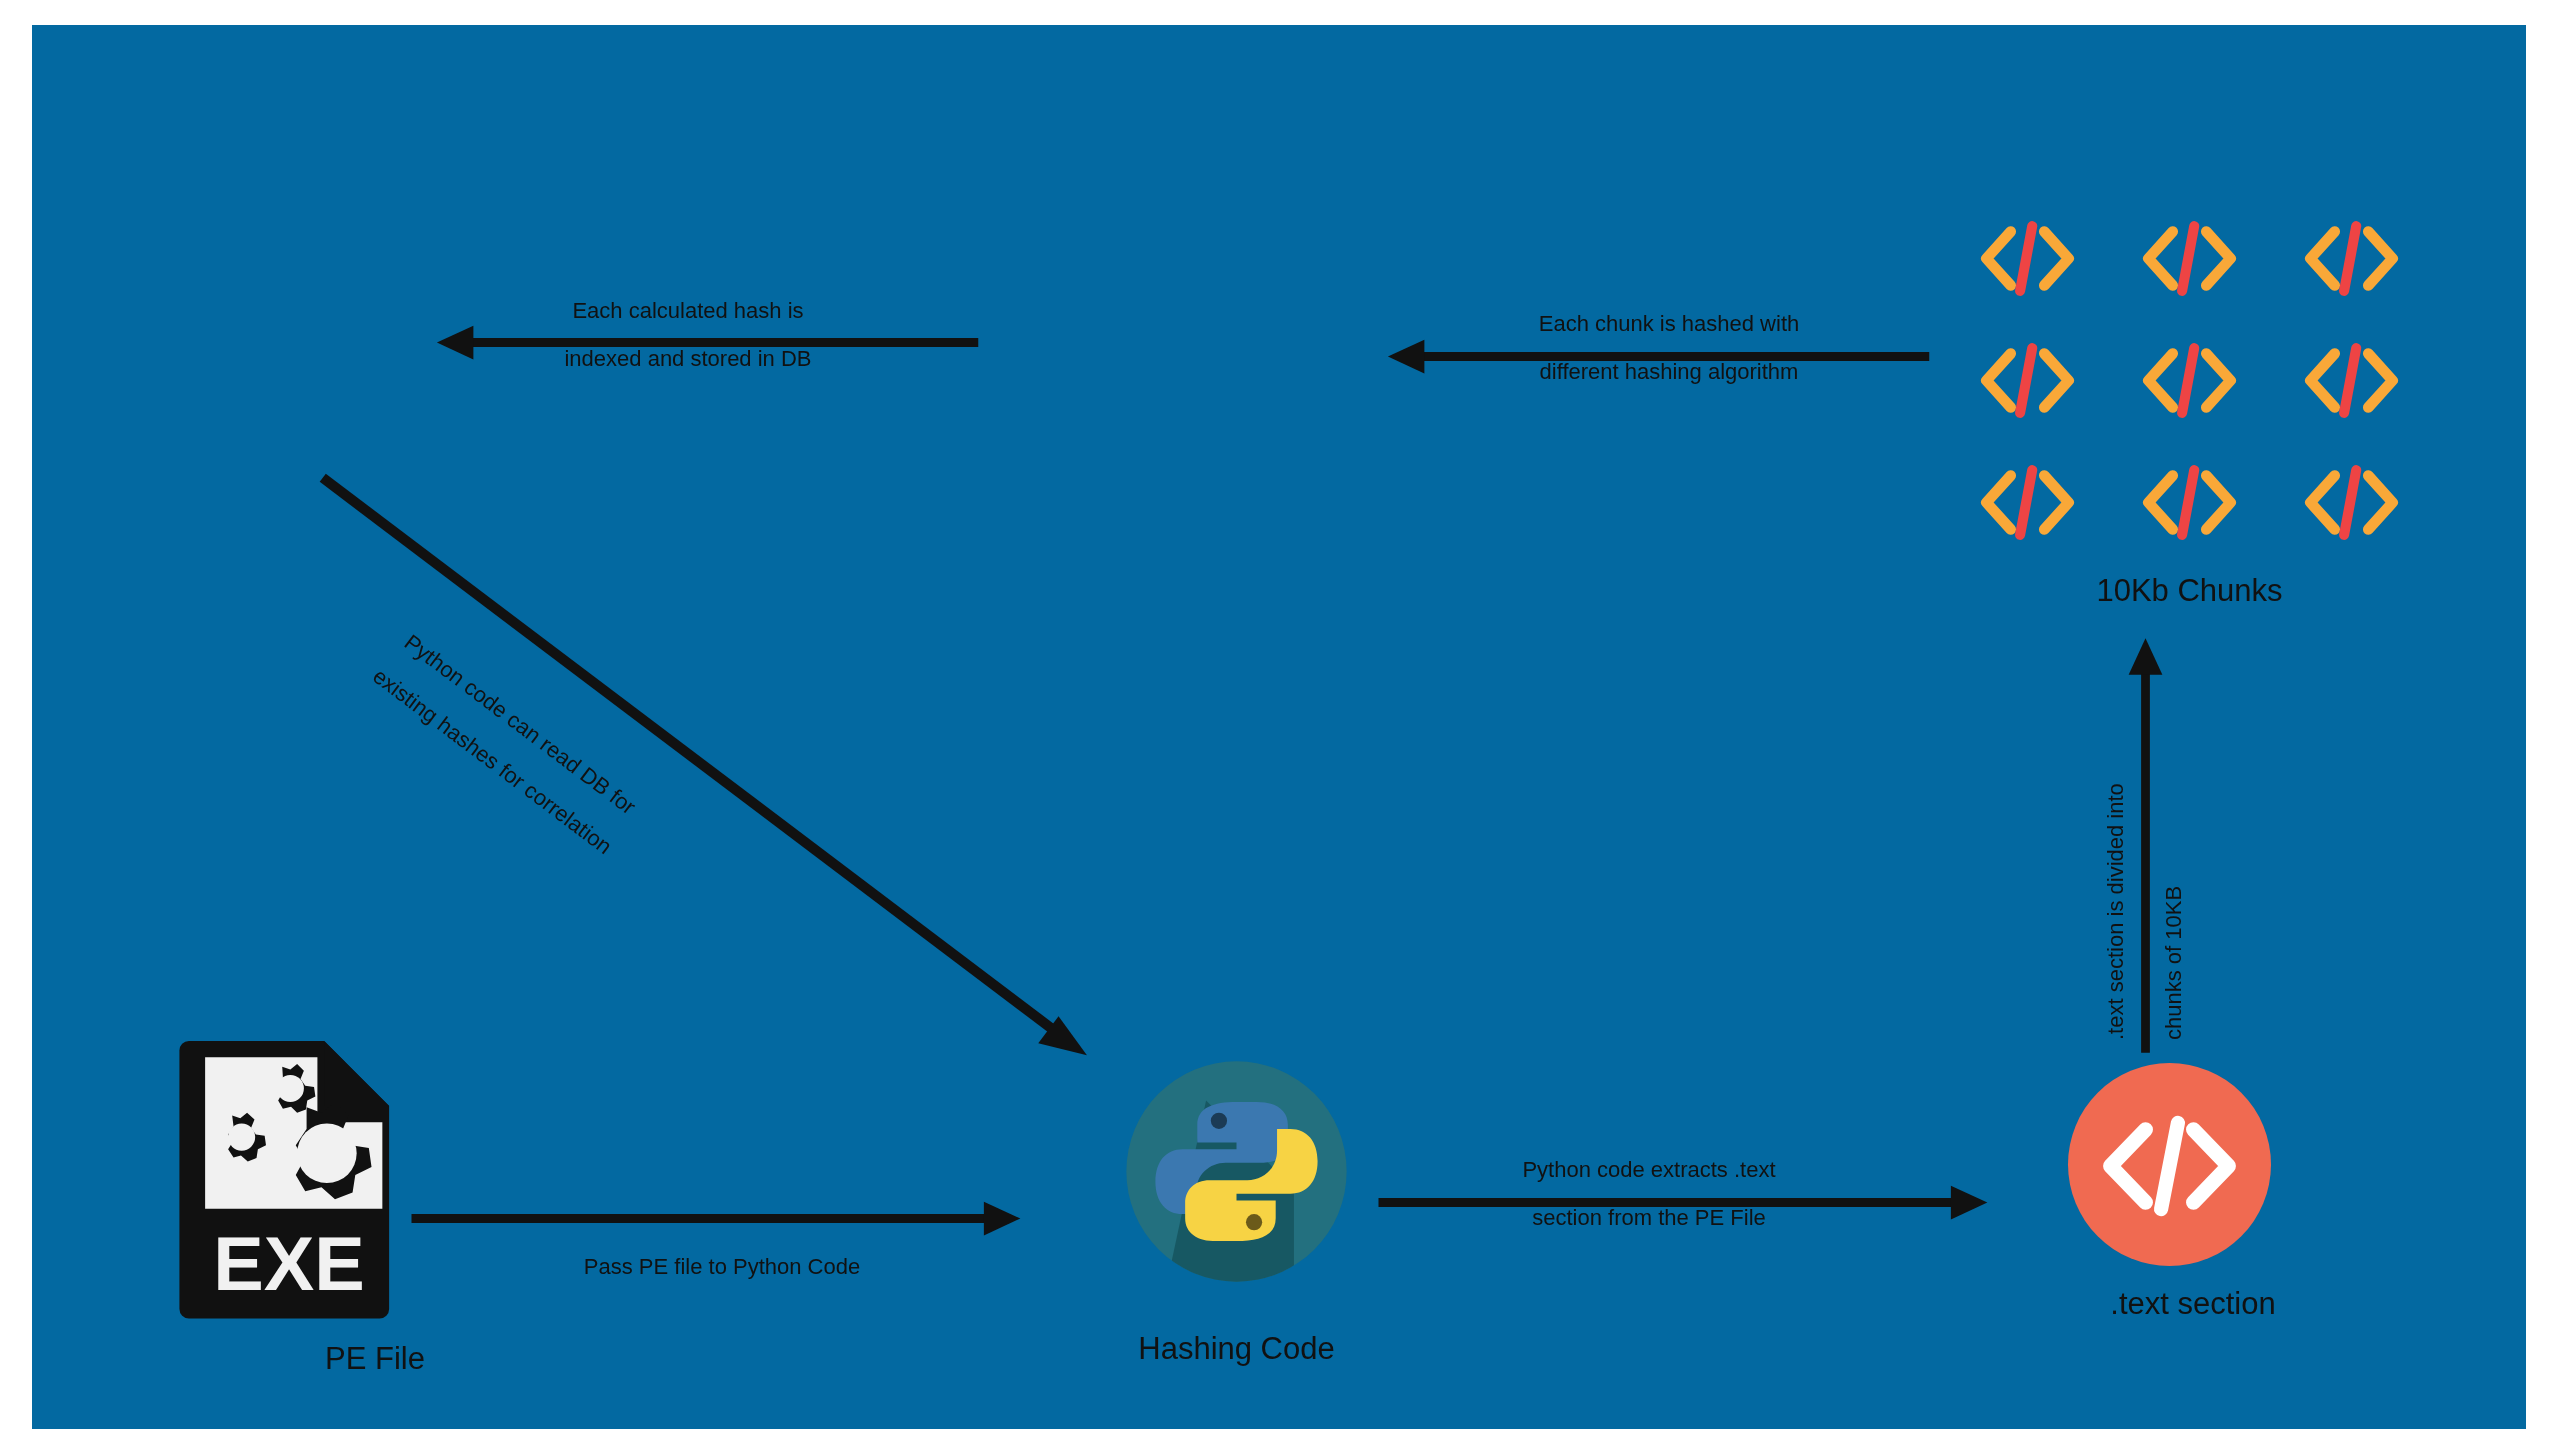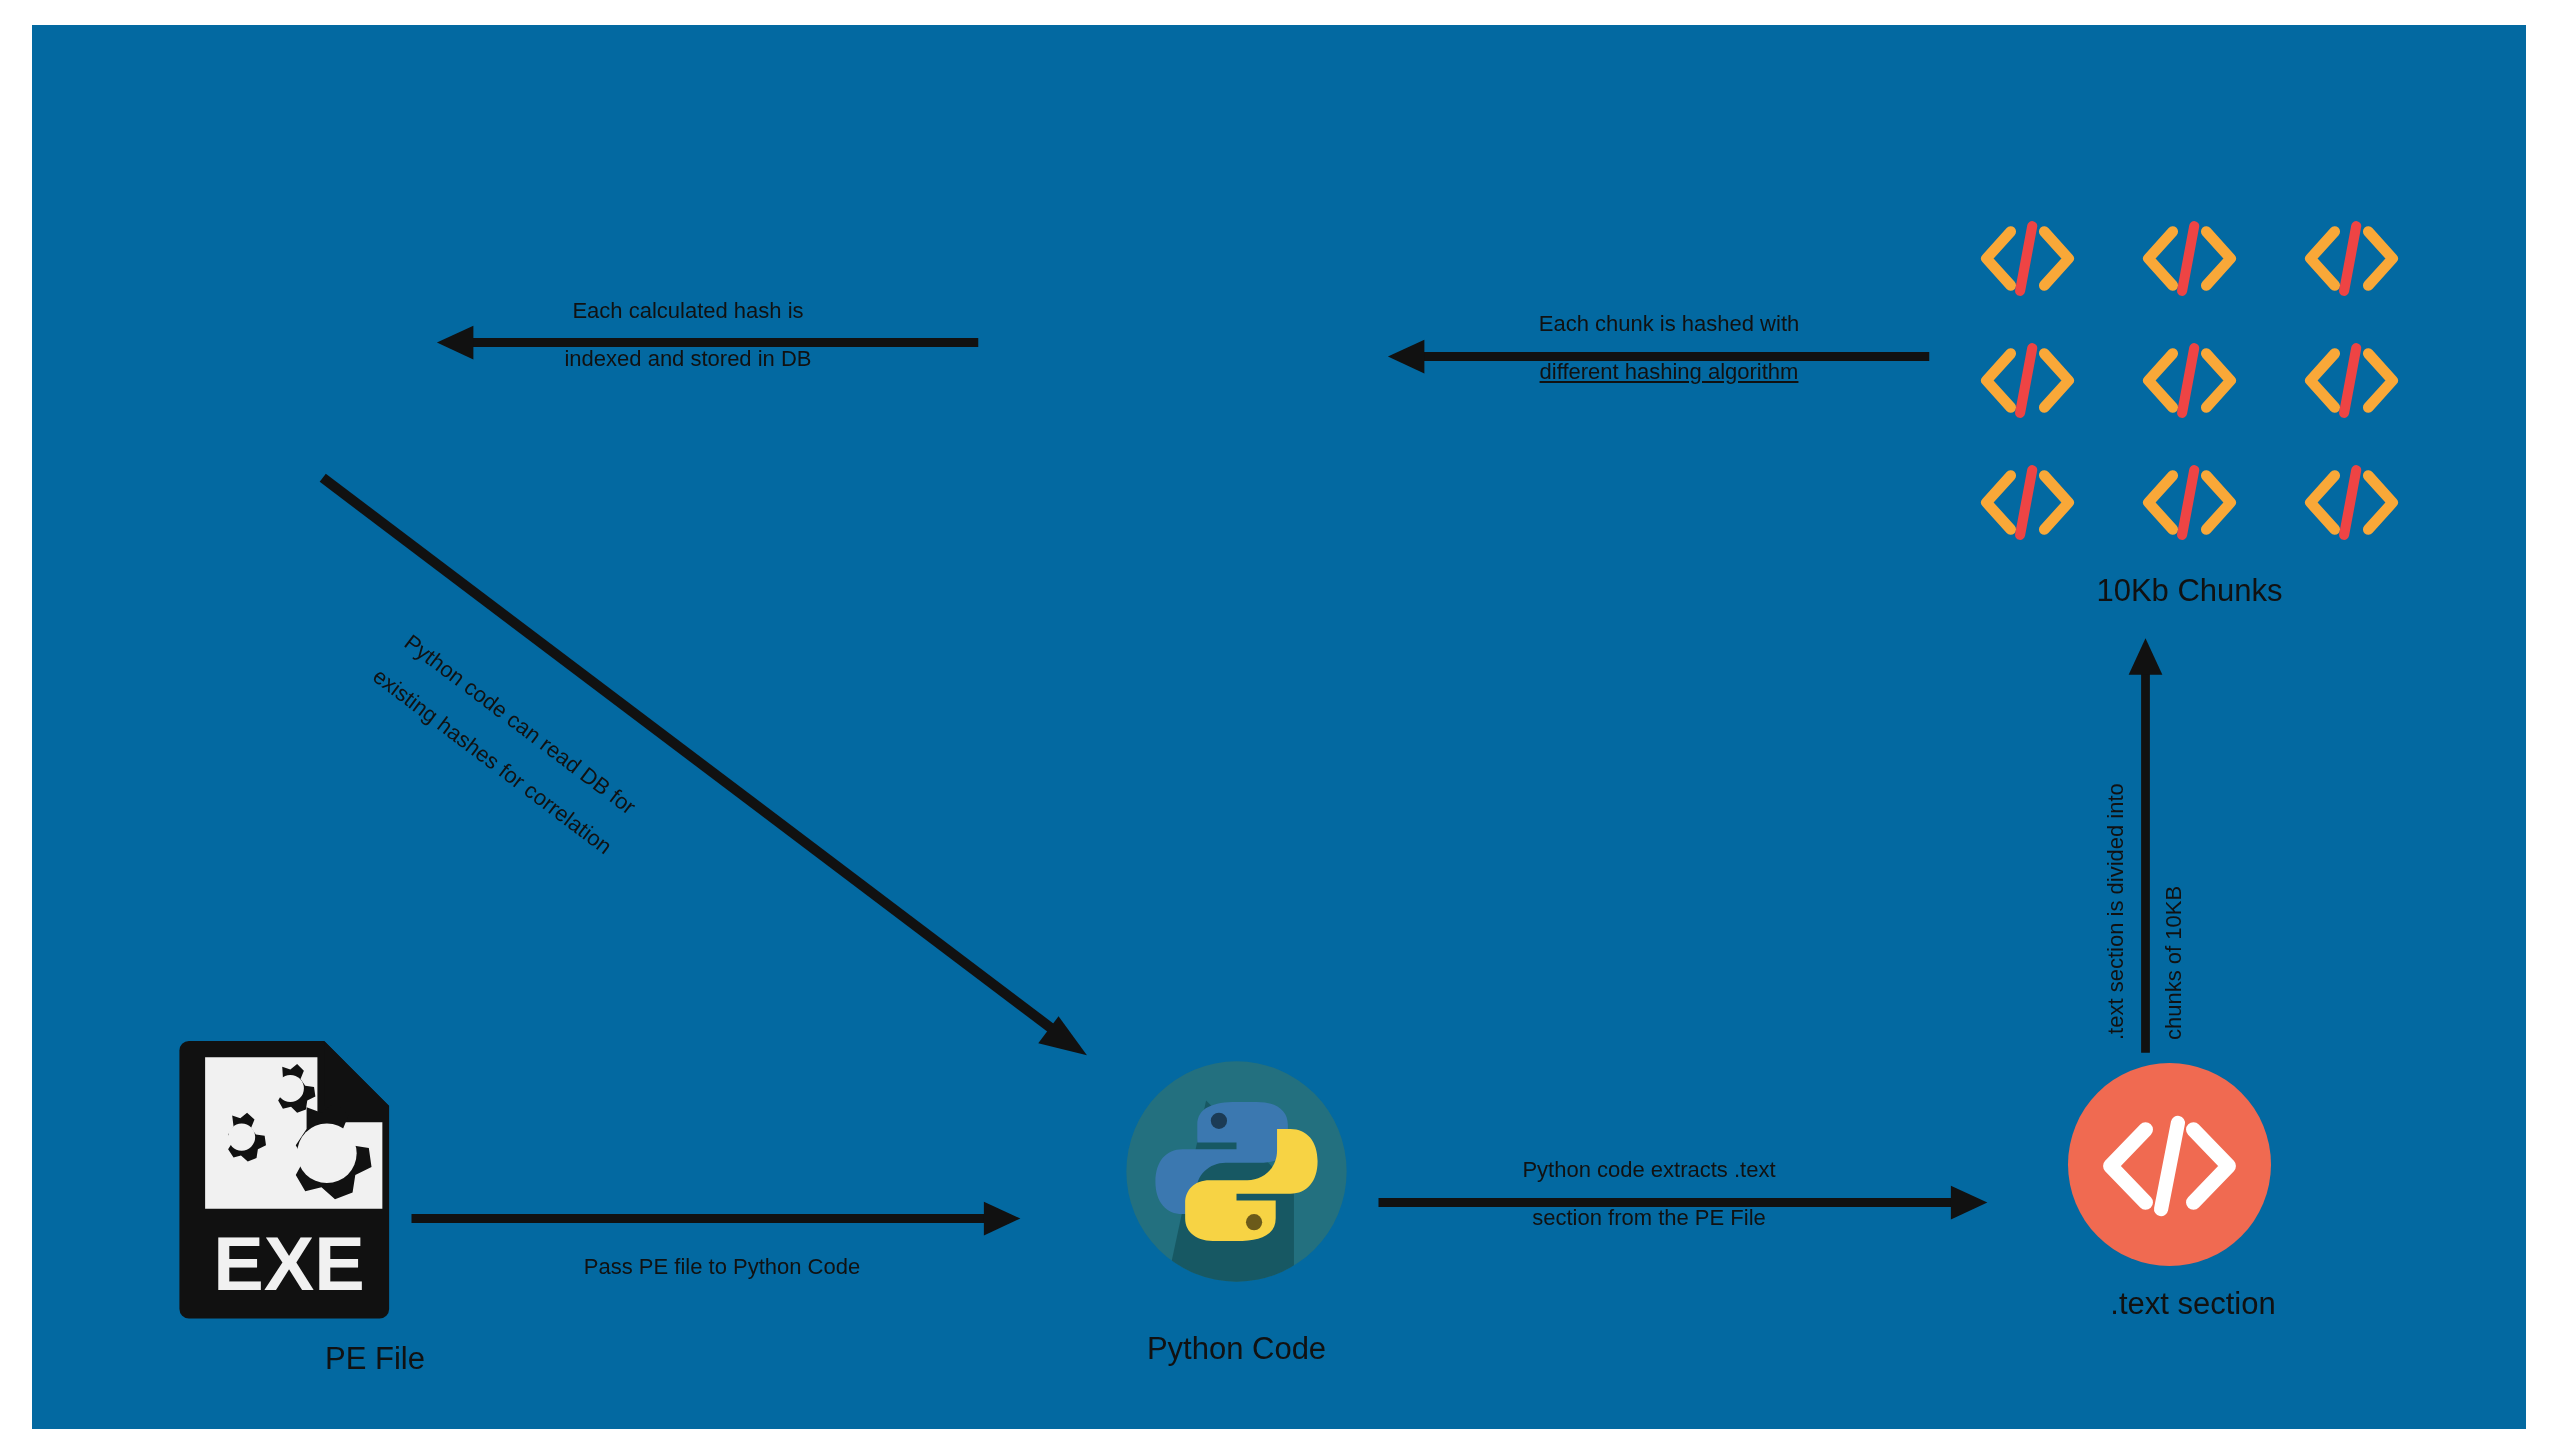--- a/index.html
+++ b/index.html
@@ -92,21 +92,21 @@
 <body>
 
 <div id="canvas">
 
   <svg class="arrow-svg" style="left:1343px; top:318px;" width="555" height="27" viewBox="0 0 820 40">
     <line x1="820" y1="20" x2="60" y2="20" stroke="#111111" stroke-width="13"></line>
     <polygon points="18,20 72,-5 72,45" fill="#111111"></polygon>
   </svg>
   <div class="edge-label" style="left:1414px; top:285px; width:446px;">
     <div>Each chunk is  hashed with</div>
-    <div style="margin-top:19px;text-decoration:underline;">different hashing algorithm</div>
+    <div style="margin-top:19px;">different hashing algorithm</div>
   </div>
 
   <svg class="arrow-svg" style="left:392px; top:304px;" width="555" height="27" viewBox="0 0 820 40">
     <line x1="820" y1="20" x2="60" y2="20" stroke="#111111" stroke-width="13"></line>
     <polygon points="18,20 72,-5 72,45" fill="#111111"></polygon>
   </svg>
   <div class="edge-label" style="left:433px; top:272px; width:446px;">
     <div>Each calculated hash is</div>
     <div style="margin-top:19px;">indexed and stored in DB</div>
   </div>
@@ -260,21 +260,21 @@
       </g>
 
       <path d="M165 62 c-34 0 -58 8 -58 34 v26 h58 v10 h-80 c-24 0 -40 18 -40 48 0 30 16 48 40 48 h20 v-32
                c0 -26 20 -44 44 -44 h56 c22 0 36 -14 36 -34 v-22 c0 -22 -18 -34 -46 -34 z" fill="#3B78B0"></path>
       <circle cx="139" cy="90" r="12" fill="#1b3b55"></circle>
 
       <path d="M165 268 c34 0 58 -8 58 -34 v-26 h-58 v-10 h80 c24 0 40 -18 40 -48 0 -30 -16 -48 -40 -48 h-20 v32
                c0 26 -20 44 -44 44 h-56 c-22 0 -36 14 -36 34 v22 c0 22 18 34 46 34 z" fill="#F7D344"></path>
       <circle cx="191" cy="240" r="12" fill="#6b5a1a"></circle>
     </svg>
-    <div class="node-label" style="top:271px;">Python Code</div>
+    <div class="node-label" style="top:271px;">Hashing Code</div>
   </div>
 
   <div class="node" id="text-node">
     <div class="text-circle"></div>
     <svg style="position:absolute; left:46px; top:49px;" width="145" height="108" viewBox="0 0 215 160">
       <g fill="none" stroke="#ffffff" stroke-width="22" stroke-linecap="round" stroke-linejoin="round">
         <polyline points="72,26 20,80 72,134"></polyline>
           <polyline points="143,26 195,80 143,134"></polyline>
       </g>
       <line x1="120" y1="16" x2="95" y2="144" stroke="#ffffff" stroke-width="21" stroke-linecap="round"></line>

